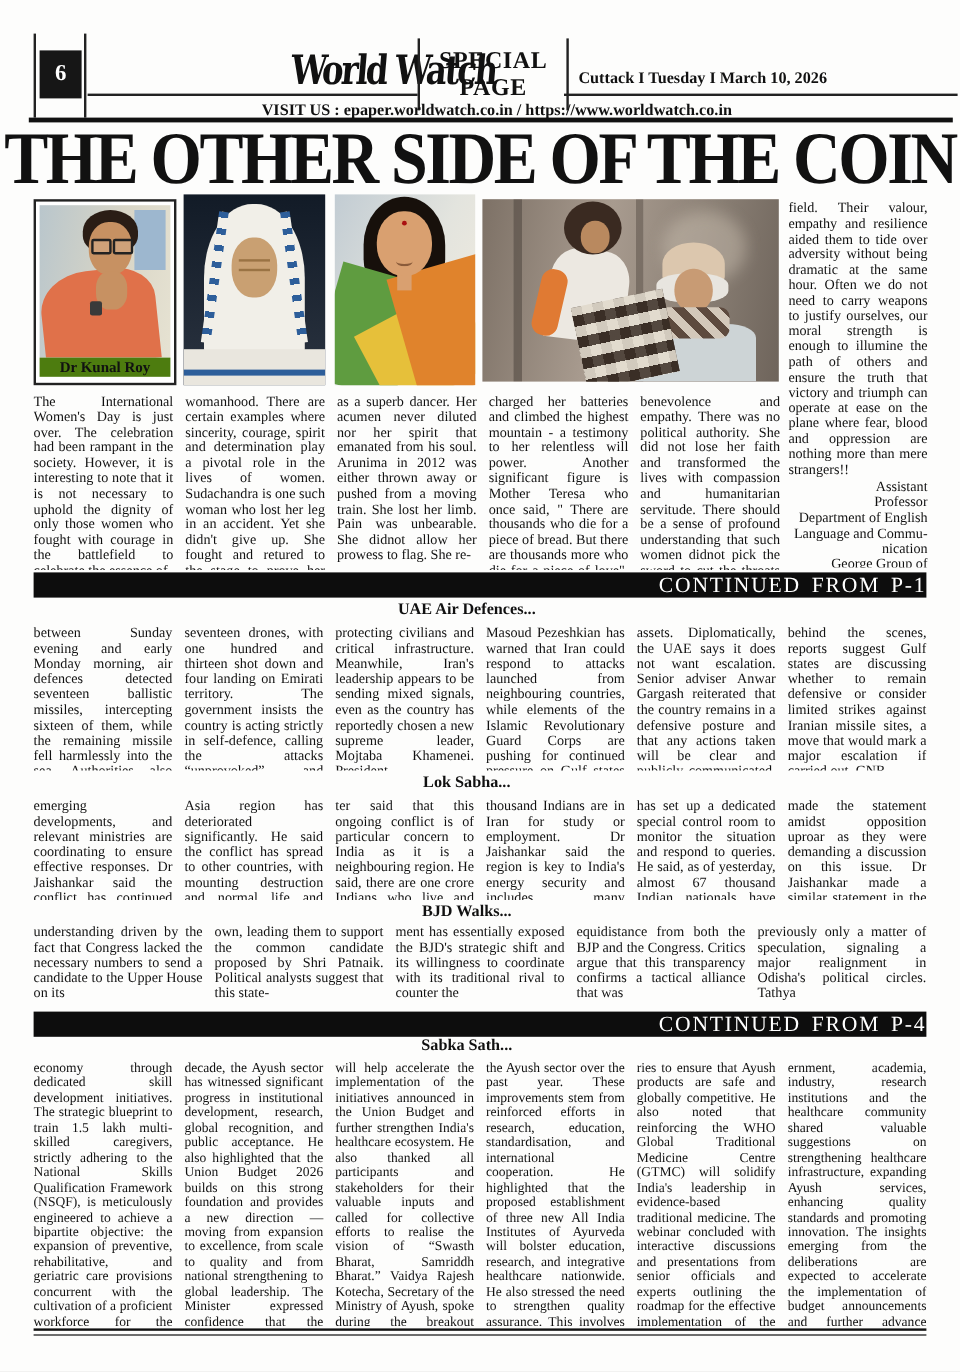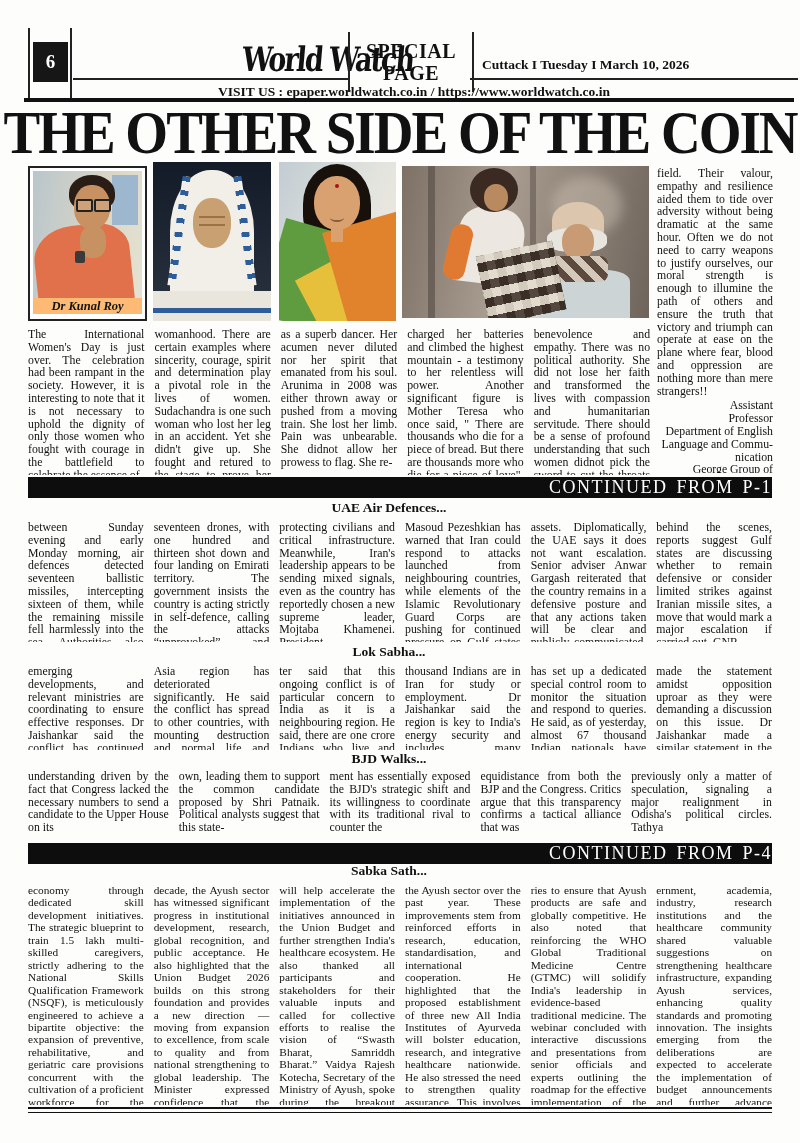--- a/index.html
+++ b/index.html
@@ -28,21 +28,21 @@
   #ph1{left:28px;top:166px;width:119px;height:155px;border:2px solid #222;background:#fff;box-sizing:border-box;padding:3px;}
   #ph1 .img{position:relative;width:100%;height:127px;background:linear-gradient(100deg,#b9c6cc,#d8d5c6 55%,#e6e2d2);overflow:hidden;}
   #ph1 .win{right:4px;top:4px;width:26px;height:50px;background:#9db7cf;}
   #ph1 .hair{left:36px;top:4px;width:46px;height:36px;background:#2a1d15;border-radius:50% 50% 40% 40%;}
   #ph1 .face{left:41px;top:14px;width:36px;height:44px;background:#c79162;border-radius:46%;}
   #ph1 .gl1{left:43px;top:28px;width:13px;height:9px;border:2px solid #222;border-radius:2px;background:rgba(255,255,255,.15);}
   #ph1 .gl2{left:61px;top:28px;width:13px;height:9px;border:2px solid #222;border-radius:2px;background:rgba(255,255,255,.15);}
   #ph1 .shirt{left:2px;top:54px;width:96px;height:78px;background:#e0714a;border-radius:42% 34% 0 0;transform:rotate(-6deg);}
   #ph1 .hands{left:47px;top:55px;width:26px;height:32px;background:#c79162;border-radius:42%;}
   #ph1 .watch{left:42px;top:80px;width:10px;height:12px;background:#3a3a3a;border-radius:2px;}
-  #ph1 .cap{position:relative;height:16px;background:#fdba74;text-align:center;font-weight:bold;font-size:12.5px;line-height:16px;font-style:italic;}
+  #ph1 .cap{position:relative;height:16px;background:#4d7c0f;text-align:center;font-weight:bold;font-size:12.5px;line-height:16px;}
   #ph2{left:153px;top:162px;width:118px;height:159px;background:linear-gradient(#121b27,#2a3340);}
   #ph2 .hood{left:17px;top:8px;width:84px;height:128px;background:#f1efe8;border-radius:48% 48% 6% 6%;}
   #ph2 .st1{left:22px;top:14px;width:8px;height:110px;background:repeating-linear-gradient(180deg,#2d5e9a 0 5px,#f1efe8 5px 14px);transform:rotate(8deg);}
   #ph2 .st2{left:88px;top:14px;width:8px;height:110px;background:repeating-linear-gradient(180deg,#2d5e9a 0 5px,#f1efe8 5px 14px);transform:rotate(-8deg);}
   #ph2 .face{left:40px;top:36px;width:38px;height:50px;background:#c9a072;border-radius:46%;}
   #ph2 .wr1{left:46px;top:54px;width:26px;height:2px;background:#9a7344;}
   #ph2 .wr2{left:46px;top:62px;width:26px;height:2px;background:#9a7344;}
   #ph2 .shoulder{left:0;bottom:0;width:100%;height:30px;background:#e9e6de;}
   #ph2 .shst{left:0;bottom:8px;width:100%;height:5px;background:#2d5e9a;}
   #ph3{left:279px;top:162px;width:117px;height:159px;background:linear-gradient(115deg,#c2ccd3,#e3e4de 55%,#f2ecdf);}
@@ -161,21 +161,21 @@
     <div class="shape ewhat"></div>
     <div class="shape ewhair"></div>
     <div class="shape ewface"></div>
     <div class="shape ewscarf"></div>
     <div class="shape blanket"></div>
   </div>
 
   <div class="row rowA">
     <div class="col">The International Women's Day is just over. The celebration had been rampant in the society. However, it is interesting to note that it is not necessary to uphold the dignity of only those women who fought with courage in the battlefield to celebrate the essence of</div>
     <div class="col">womanhood. There are certain examples where sincerity, courage, spirit and determination play a pivotal role in the lives of women. Sudachandra is one such woman who lost her leg in an accident. Yet she didn't give up. She fought and retured to the stage to prove her mettle</div>
-    <div class="col">as a superb dancer. Her acumen never diluted nor her spirit that emanated from his soul. Arunima in 2008 was either thrown away or pushed from a moving train. She lost her limb. Pain was unbearable. She didnot allow her prowess to flag. She re-</div>
+    <div class="col">as a superb dancer. Her acumen never diluted nor her spirit that emanated from his soul. Arunima in 2012 was either thrown away or pushed from a moving train. She lost her limb. Pain was unbearable. She didnot allow her prowess to flag. She re-</div>
     <div class="col">charged her batteries and climbed the highest mountain - a testimony to her relentless will power. Another significant figure is Mother Teresa who once said, " There are thousands who die for a piece of bread. But there are thousands more who die for a piece of love". A woman of</div>
     <div class="col">benevolence and empathy. There was no political authority. She did not lose her faith and transformed the lives with compassion and humanitarian servitude. There should be a sense of profound understanding that such women didnot pick the sword to cut the throats in the open battle-</div>
   </div>
 
   <div class="colsix">
     <div class="col">field. Their valour, empathy and resilience aided them to tide over adversity without being dramatic at the same hour. Often we do not need to carry weapons to justify ourselves, our moral strength is enough to illumine the path of others and ensure the truth that victory and triumph can operate at ease on the plane where fear, blood and oppression are nothing more than mere strangers!!</div>
     <div class="col byline">Assistant
 Professor
 Department of English
 Language and Commu-

